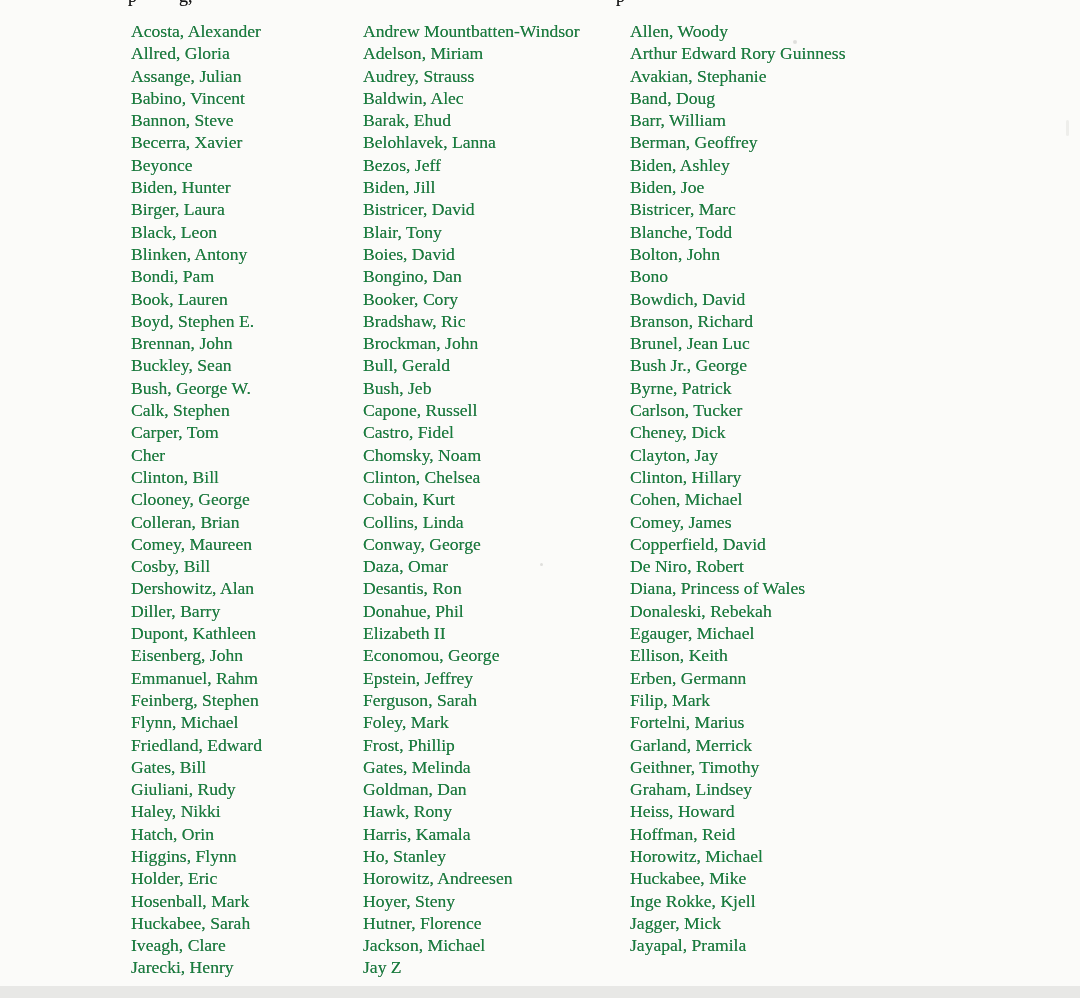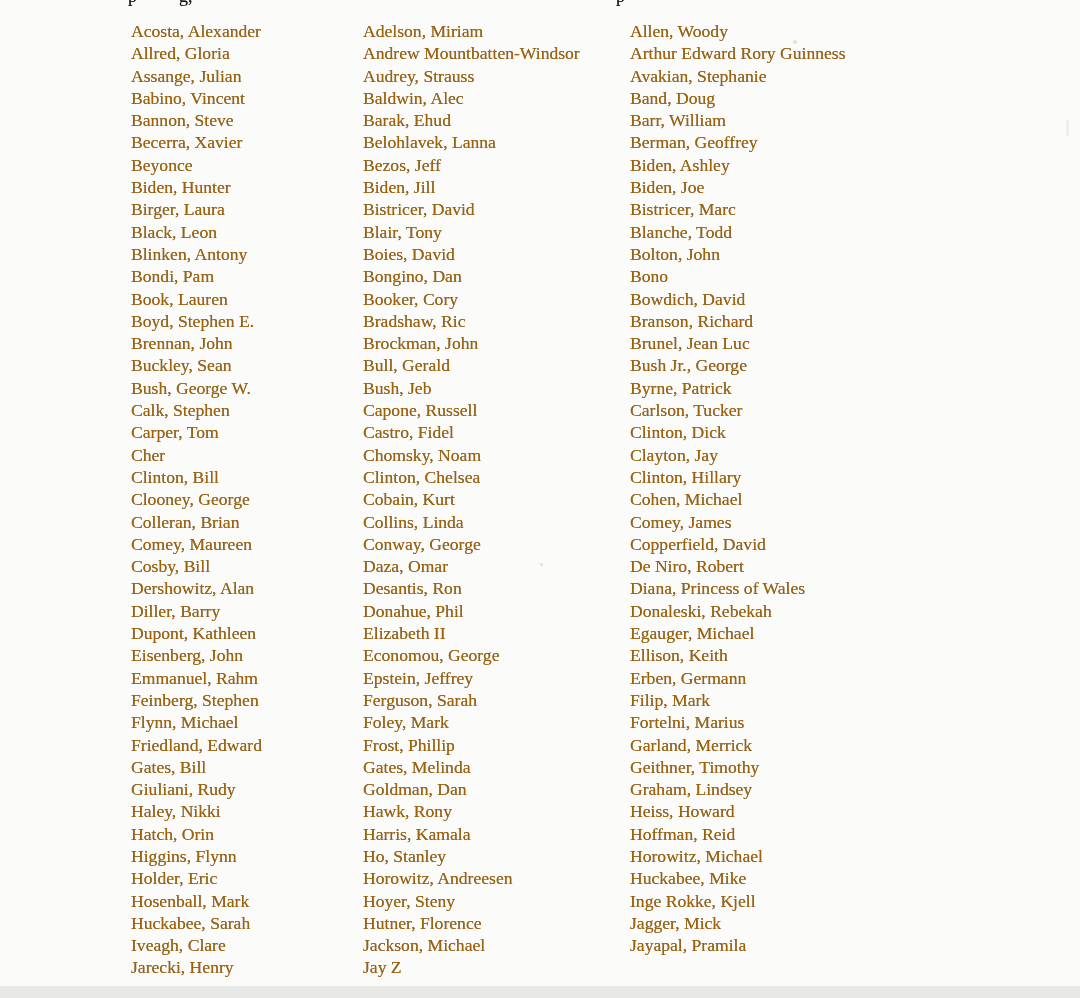--- a/index.html
+++ b/index.html
@@ -17,21 +17,21 @@
   .page {
     position: absolute;
     inset: 0;
   }
   
   .col {
     position: absolute;
     top: 20px;
     font-size: 17.6px;
     line-height: 22.3px;
-    color: #a16207;
+    color: #15803d;
     white-space: nowrap;
     text-shadow: 0 0 0.6px rgba(27,27,27,0.55);
   }
   .col-1 { left: 131px; }
   .col-2 { left: 363px; }
   .col-3 { left: 630px; }
   .name-row { height: 22.3px; }
 
   
   .top-crop {
@@ -121,22 +121,22 @@
       <div class="name-row">Hatch, Orin</div>
       <div class="name-row">Higgins, Flynn</div>
       <div class="name-row">Holder, Eric</div>
       <div class="name-row">Hosenball, Mark</div>
       <div class="name-row">Huckabee, Sarah</div>
       <div class="name-row">Iveagh, Clare</div>
       <div class="name-row">Jarecki, Henry</div>
     </div>
 
   <div class="col col-2">
+      <div class="name-row">Andrew Mountbatten-Windsor</div>
       <div class="name-row">Adelson, Miriam</div>
-      <div class="name-row">Andrew Mountbatten-Windsor</div>
       <div class="name-row">Audrey, Strauss</div>
       <div class="name-row">Baldwin, Alec</div>
       <div class="name-row">Barak, Ehud</div>
       <div class="name-row">Belohlavek, Lanna</div>
       <div class="name-row">Bezos, Jeff</div>
       <div class="name-row">Biden, Jill</div>
       <div class="name-row">Bistricer, David</div>
       <div class="name-row">Blair, Tony</div>
       <div class="name-row">Boies, David</div>
       <div class="name-row">Bongino, Dan</div>
@@ -185,21 +185,21 @@
       <div class="name-row">Bistricer, Marc</div>
       <div class="name-row">Blanche, Todd</div>
       <div class="name-row">Bolton, John</div>
       <div class="name-row">Bono</div>
       <div class="name-row">Bowdich, David</div>
       <div class="name-row">Branson, Richard</div>
       <div class="name-row">Brunel, Jean Luc</div>
       <div class="name-row">Bush Jr., George</div>
       <div class="name-row">Byrne, Patrick</div>
       <div class="name-row">Carlson, Tucker</div>
-      <div class="name-row">Clinton, Dick</div>
+      <div class="name-row">Cheney, Dick</div>
       <div class="name-row">Clayton, Jay</div>
       <div class="name-row">Clinton, Hillary</div>
       <div class="name-row">Cohen, Michael</div>
       <div class="name-row">Comey, James</div>
       <div class="name-row">Copperfield, David</div>
       <div class="name-row">De Niro, Robert</div>
       <div class="name-row">Diana, Princess of Wales</div>
       <div class="name-row">Donaleski, Rebekah</div>
       <div class="name-row">Egauger, Michael</div>
       <div class="name-row">Ellison, Keith</div>

